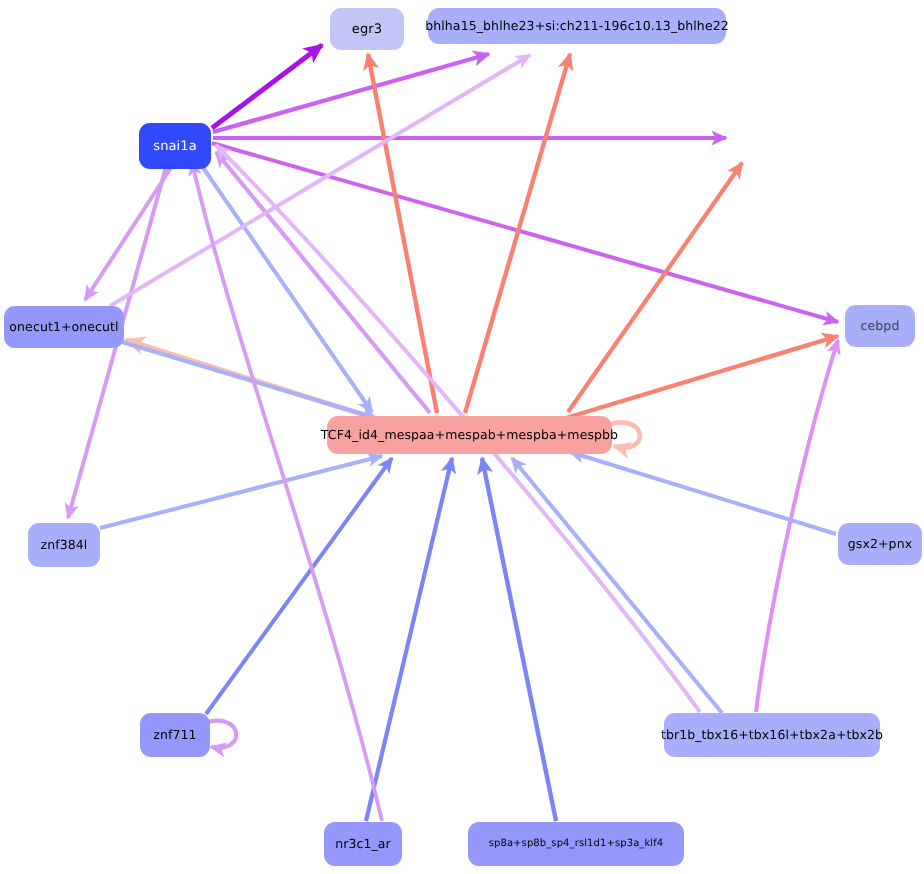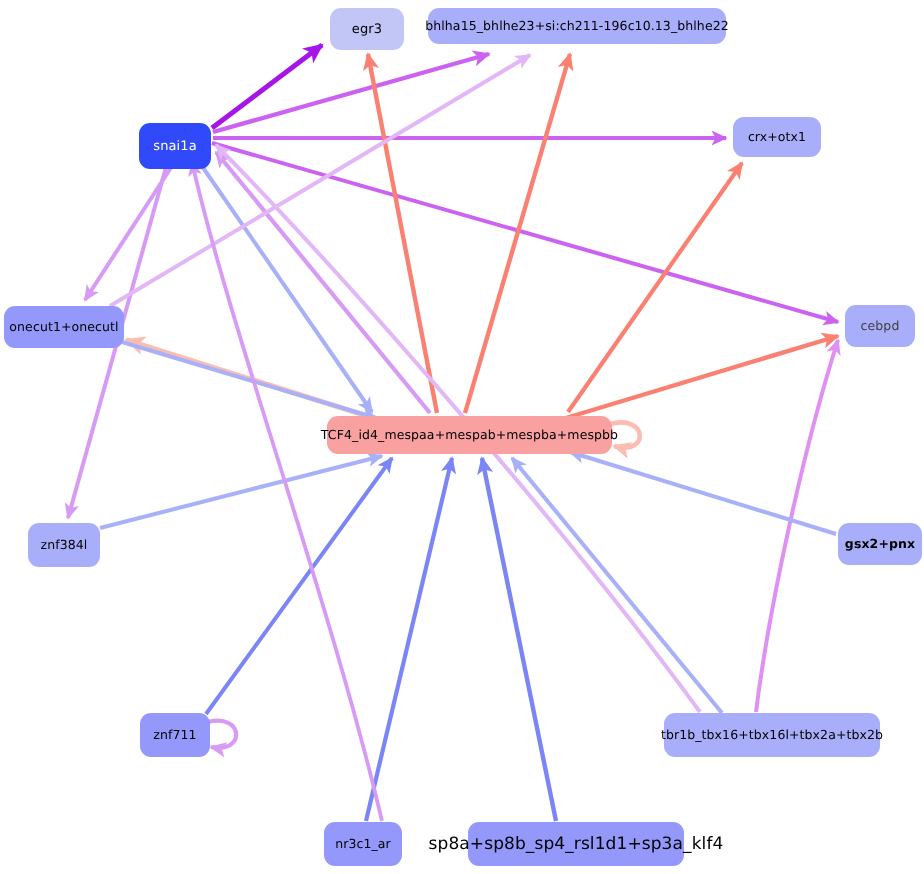--- a/index.html
+++ b/index.html
@@ -120,45 +120,42 @@
   <div id="node-layer">
       <div class="node" style="left: 330px; top: 8px; width: 74px; height: 42px; background: rgb(194, 198, 246); color: rgb(0, 0, 0); font-size: 13px;">
         <span class="node-label">egr3</span>
       </div>
       <div class="node" style="left: 428px; top: 8px; width: 298px; height: 36px; background: rgb(169, 174, 251); color: rgb(0, 0, 0); font-size: 12.5px;">
         <span class="node-label">bhlha15_bhlhe23+si:ch211-196c10.13_bhlhe22</span>
       </div>
       <div class="node" style="left: 139px; top: 123px; width: 72px; height: 46px; background: rgb(48, 73, 251); color: rgb(255, 255, 255); font-size: 13px;">
         <span class="node-label">snai1a</span>
       </div>
-      <div class="node" style="left: 733px; top: 117px; width: 88px; height: 40px; background: rgb(169, 174, 251); color: rgb(0, 0, 0); font-size: 12.5px;">
-        <span class="node-label">crx+otx1</span>
-      </div>
       <div class="node" style="left: 4px; top: 306px; width: 120px; height: 42px; background: rgb(147, 152, 250); color: rgb(0, 0, 0); font-size: 12.5px;">
         <span class="node-label">onecut1+onecutl</span>
       </div>
       <div class="node" style="left: 845px; top: 305px; width: 70px; height: 42px; background: rgb(169, 174, 251); color: #404040; font-size: 12.5px;">
         <span class="node-label">cebpd</span>
       </div>
       <div class="node" style="left: 327px; top: 416px; width: 285px; height: 38px; background: rgb(249, 161, 161); color: rgb(0, 0, 0); font-size: 12.5px;">
         <span class="node-label">TCF4_id4_mespaa+mespab+mespba+mespbb</span>
       </div>
       <div class="node" style="left: 28px; top: 523px; width: 72px; height: 44px; background: rgb(169, 174, 251); color: rgb(0, 0, 0); font-size: 12.5px; text-align: right;">
         <span class="node-label">znf384l</span>
       </div>
-      <div class="node" style="left: 838px; top: 523px; width: 84px; height: 42px; background: rgb(169, 174, 251); color: rgb(0, 0, 0); font-size: 12.5px; font-weight: bold;">
+      <div class="node" style="left: 838px; top: 523px; width: 84px; height: 42px; background: rgb(169, 174, 251); color: rgb(0, 0, 0); font-size: 12.5px;">
         <span class="node-label">gsx2+pnx</span>
       </div>
       <div class="node" style="left: 140px; top: 713px; width: 70px; height: 44px; background: rgb(147, 152, 250); color: rgb(0, 0, 0); font-size: 12.5px;">
         <span class="node-label">znf711</span>
       </div>
       <div class="node" style="left: 664px; top: 713px; width: 216px; height: 44px; background: rgb(169, 174, 251); color: rgb(0, 0, 0); font-size: 12.5px; align-items: center;">
         <span class="node-label">tbr1b_tbx16+tbx16l+tbx2a+tbx2b</span>
       </div>
       <div class="node" style="left: 324px; top: 822px; width: 78px; height: 44px; background: rgb(147, 152, 250); color: rgb(0, 0, 0); font-size: 12.5px;">
         <span class="node-label">nr3c1_ar</span>
       </div>
-      <div class="node" style="left: 468px; top: 822px; width: 216px; height: 44px; background: rgb(147, 152, 250); color: rgb(0, 0, 0); font-size: 17px;">
+      <div class="node" style="left: 468px; top: 822px; width: 216px; height: 44px; background: rgb(147, 152, 250); color: rgb(0, 0, 0); font-size: 10px;">
         <span class="node-label">sp8a+sp8b_sp4_rsl1d1+sp3a_klf4</span>
       </div>
     </div>
 
 </div>
 
 </body></html>

